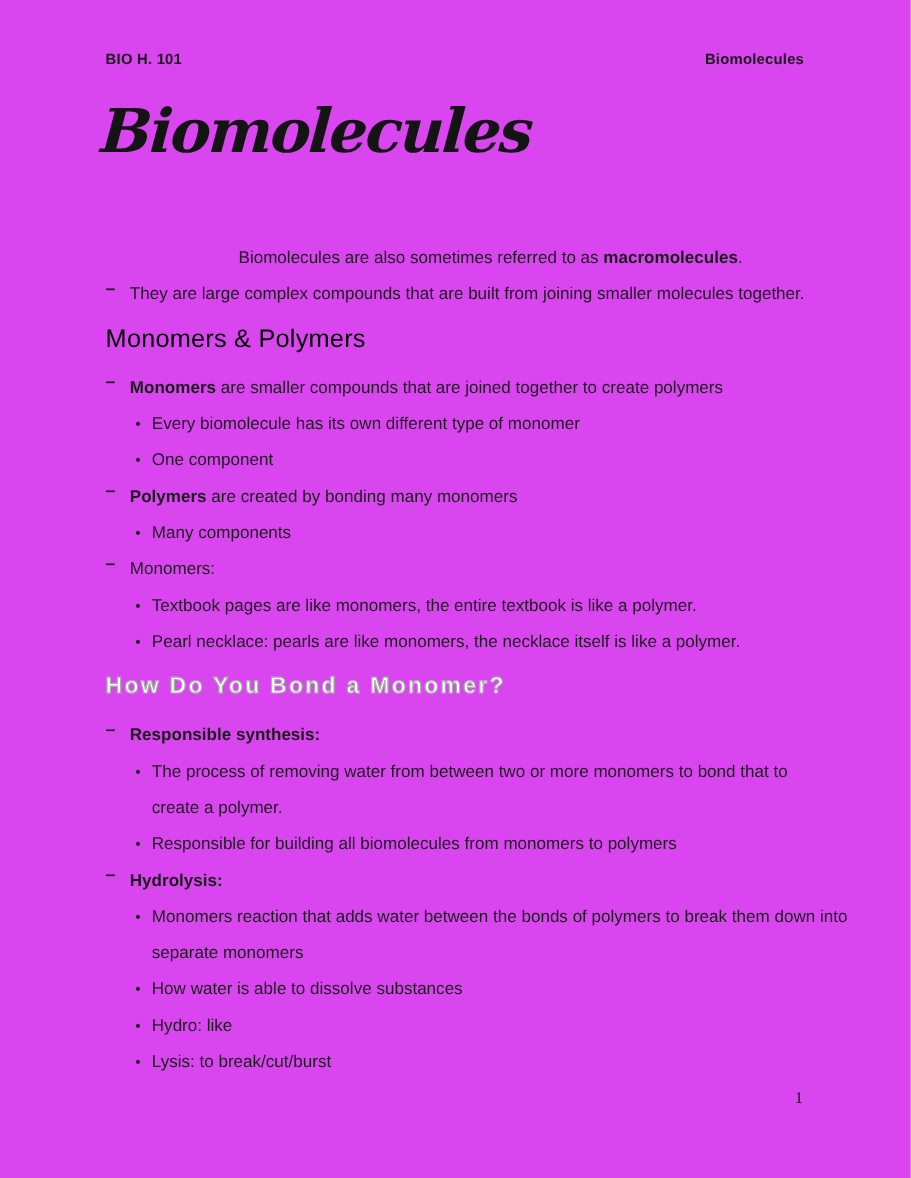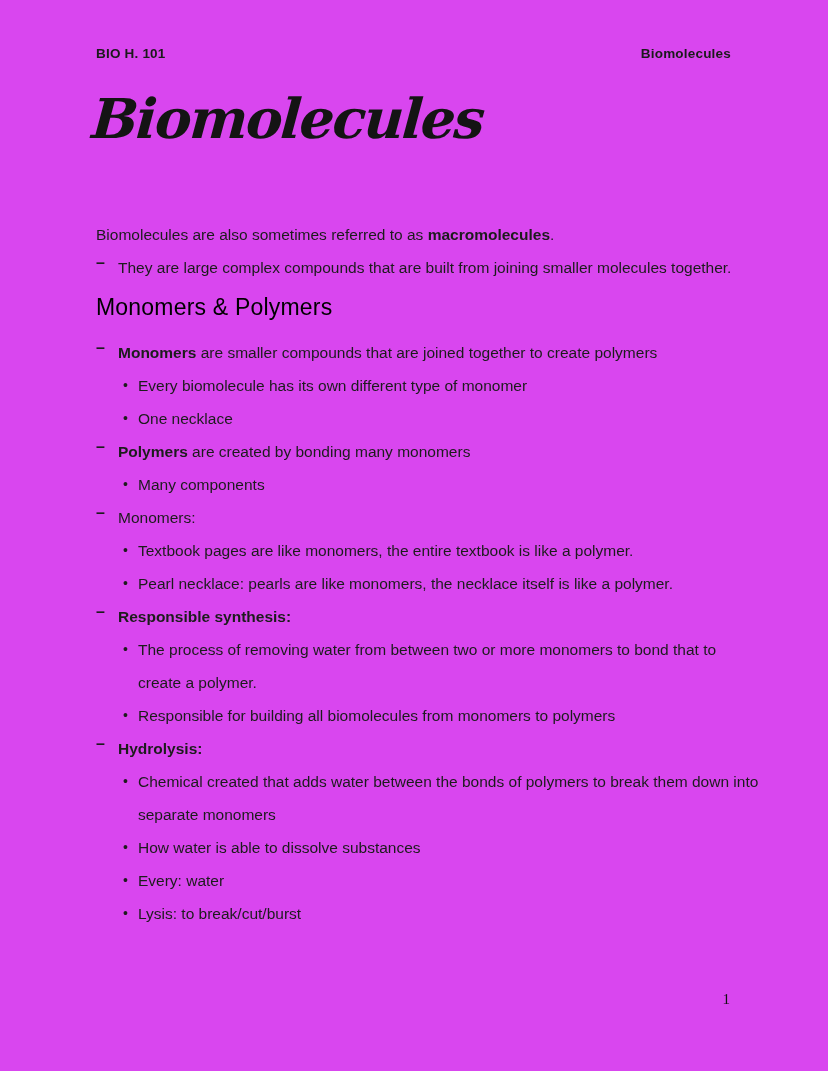--- a/index.html
+++ b/index.html
@@ -55,21 +55,21 @@
 
   .block {
     display: flex;
     align-items: flex-start;
     font-size: 15.5px;
     line-height: 33px;
     color: #1c1c1c;
   }
   .block .text { flex: 1; }
 
-  .block.paragraph { padding-left: 0; }
+  .block.paragraph { padding-left: 0; text-align: center; }
 
   .block.dash .marker {
     width: 22px;
     flex: 0 0 22px;
     font-weight: 700;
     transform: translateY(-5px);
     font-size: 16px;
   }
 
   .block.bullet { padding-left: 27px; }
@@ -142,21 +142,21 @@
       <div class="block dash">
         <span class="marker">–</span>
         <span class="text"><span class="b">Monomers</span><span> are smaller compounds that are joined together to create polymers</span></span>
       </div>
       <div class="block bullet">
         <span class="marker">•</span>
         <span class="text"><span>Every biomolecule has its own different type of monomer</span></span>
       </div>
       <div class="block bullet">
         <span class="marker">•</span>
-        <span class="text"><span>One necklace</span></span>
+        <span class="text"><span>One component</span></span>
       </div>
       <div class="block dash">
         <span class="marker">–</span>
         <span class="text"><span class="b">Polymers</span><span> are created by bonding many monomers</span></span>
       </div>
       <div class="block bullet">
         <span class="marker">•</span>
         <span class="text"><span>Many components</span></span>
       </div>
       <div class="block dash">
@@ -164,47 +164,48 @@
         <span class="text"><span>Monomers:</span></span>
       </div>
       <div class="block bullet">
         <span class="marker">•</span>
         <span class="text"><span>Textbook pages are like monomers, the entire textbook is like a polymer.</span></span>
       </div>
       <div class="block bullet">
         <span class="marker">•</span>
         <span class="text"><span>Pearl necklace: pearls are like monomers, the necklace itself is like a polymer.</span></span>
       </div>
+      <h2 class="outline-heading">How Do You Bond a Monomer?</h2>
       <div class="block dash">
         <span class="marker">–</span>
         <span class="text"><span class="b">Responsible synthesis:</span></span>
       </div>
       <div class="block bullet">
         <span class="marker">•</span>
         <span class="text"><span>The process of </span><span class="u">removing water from between two or more monomers</span><span> to bond that to</span><br><span>create a polymer.</span></span>
       </div>
       <div class="block bullet">
         <span class="marker">•</span>
         <span class="text"><span>Responsible for building all biomolecules from monomers to polymers</span></span>
       </div>
       <div class="block dash">
         <span class="marker">–</span>
         <span class="text"><span class="b">Hydrolysis:</span></span>
       </div>
       <div class="block bullet">
         <span class="marker">•</span>
-        <span class="text"><span>Chemical created that </span><span class="u">adds water between the bonds</span><span> of polymers to break them down into</span><br><span>separate monomers</span></span>
+        <span class="text"><span>Monomers reaction that </span><span class="u">adds water between the bonds</span><span> of polymers to break them down into</span><br><span>separate monomers</span></span>
       </div>
       <div class="block bullet">
         <span class="marker">•</span>
         <span class="text"><span class="u">How water is able to dissolve substances</span></span>
       </div>
       <div class="block bullet">
         <span class="marker">•</span>
-        <span class="text"><span>Every: water</span></span>
+        <span class="text"><span>Hydro: like</span></span>
       </div>
       <div class="block bullet">
         <span class="marker">•</span>
         <span class="text"><span>Lysis: to break/cut/burst</span></span>
       </div>
     </div>
 
   <div class="page-number">1</div>
 
 </div>

